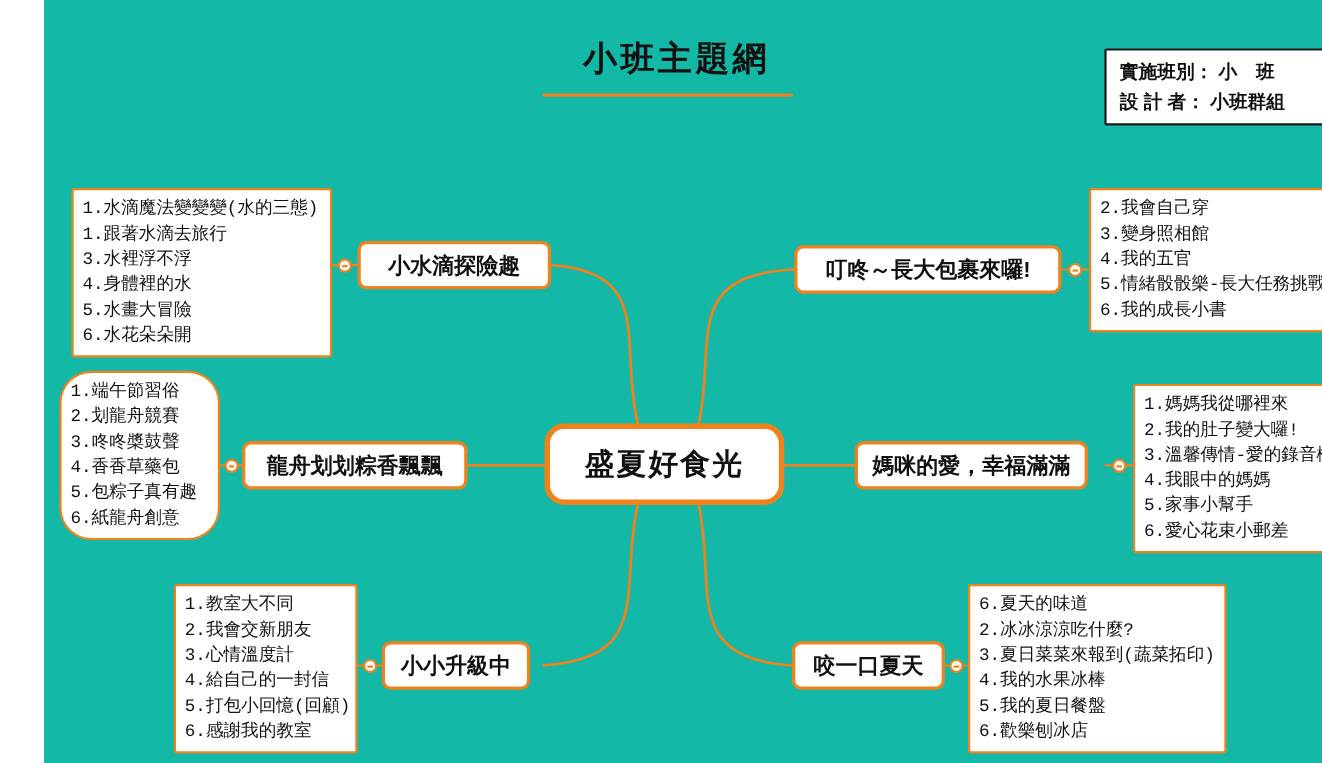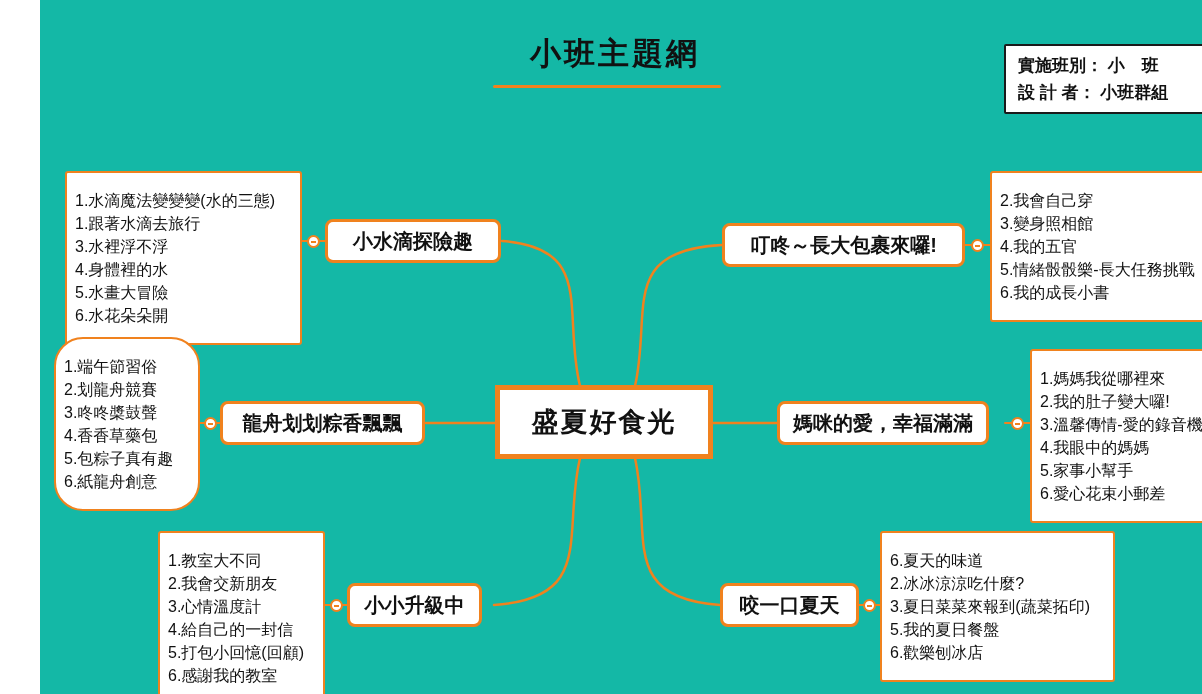--- a/index.html
+++ b/index.html
@@ -25,35 +25,35 @@
   }
 
   .info-box {
     position:absolute; left:964px; top:44px; width:224px; box-sizing:border-box;
     border:2.5px solid #1a1a1a; border-radius:2px; padding:6px 12px;
     font-size:17px; font-weight:bold; line-height:27px; z-index:1; background:#fff;
   }
 
   .center-node {
     position:absolute; left:455px; top:385px; width:218px; height:74px;
-    box-sizing:border-box; border:5px solid var(--accent); border-radius:0;
+    box-sizing:border-box; border:5px solid var(--accent); border-radius:18px;
     background:#fff; display:flex; align-items:center; justify-content:center;
     font-size:27px; font-weight:bold; letter-spacing:2px; z-index:1;
   }
 
   .topic-node {
     position:absolute; box-sizing:border-box; height:44px;
     border:3px solid var(--accent); border-radius:8px; background:#fff;
     display:flex; align-items:center; justify-content:center;
     font-size:20px; font-weight:bold; z-index:1; white-space:nowrap;
   }
   .topic-list {
     position:absolute; box-sizing:border-box;
     border:2px solid var(--accent); border-radius:3px; background:#fff;
-    padding:16px 8px; font-size:16px; line-height:23px; z-index:1;
+    padding:6px 8px; font-size:16px; line-height:23px; z-index:1;font-family:Liberation Mono, monospace;
   }
   .topic-item { white-space:nowrap; }
 
   .collapse-dot {
     position:absolute; width:13px; height:13px; box-sizing:border-box;
     border:2px solid var(--accent); border-radius:50%; background:#fff;
     display:flex; align-items:center; justify-content:center; z-index:2;
   }
   .collapse-dot::after { content:""; width:5px; height:2px; background:var(--accent); }
 
@@ -164,18 +164,19 @@
       <div class="topic-item">5.家事小幫手</div>
       <div class="topic-item">6.愛心花束小郵差</div>
     </div>
   <div class="collapse-dot b4-dot"></div>
 
   <div class="topic-node b5-node">咬一口夏天</div>
   <div class="topic-list b5-list">
       <div class="topic-item">6.夏天的味道</div>
       <div class="topic-item">2.冰冰涼涼吃什麼?</div>
       <div class="topic-item">3.夏日菜菜來報到(蔬菜拓印)</div>
+      <div class="topic-item">4.我的水果冰棒</div>
       <div class="topic-item">5.我的夏日餐盤</div>
       <div class="topic-item">6.歡樂刨冰店</div>
     </div>
   <div class="collapse-dot b5-dot"></div>
 
 </div>
 
 </body></html>

